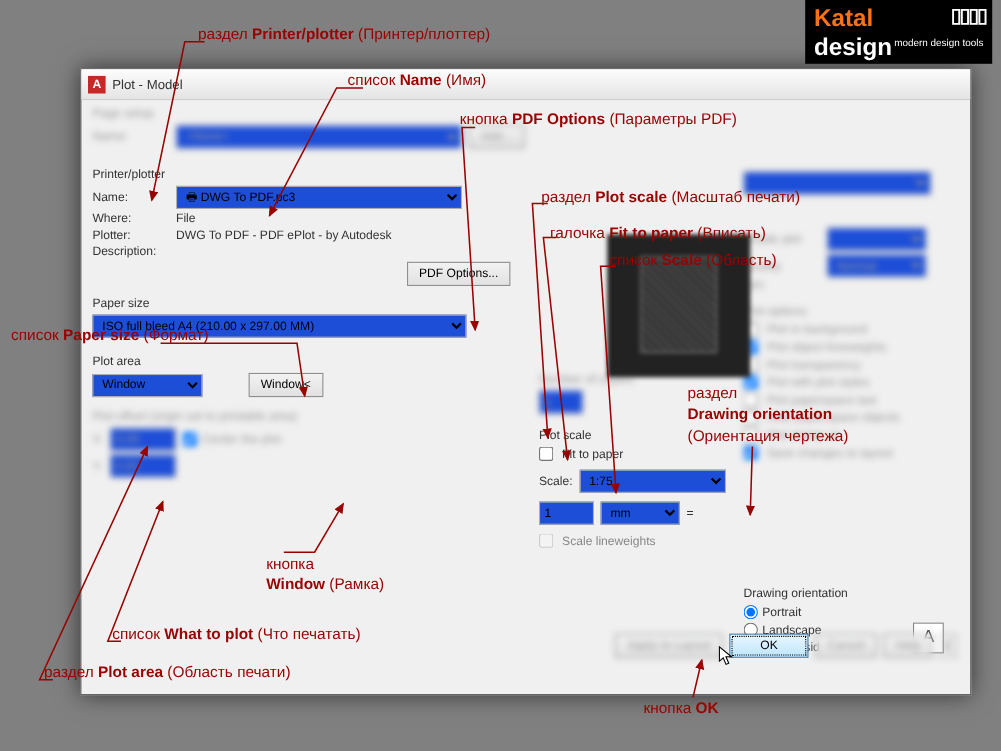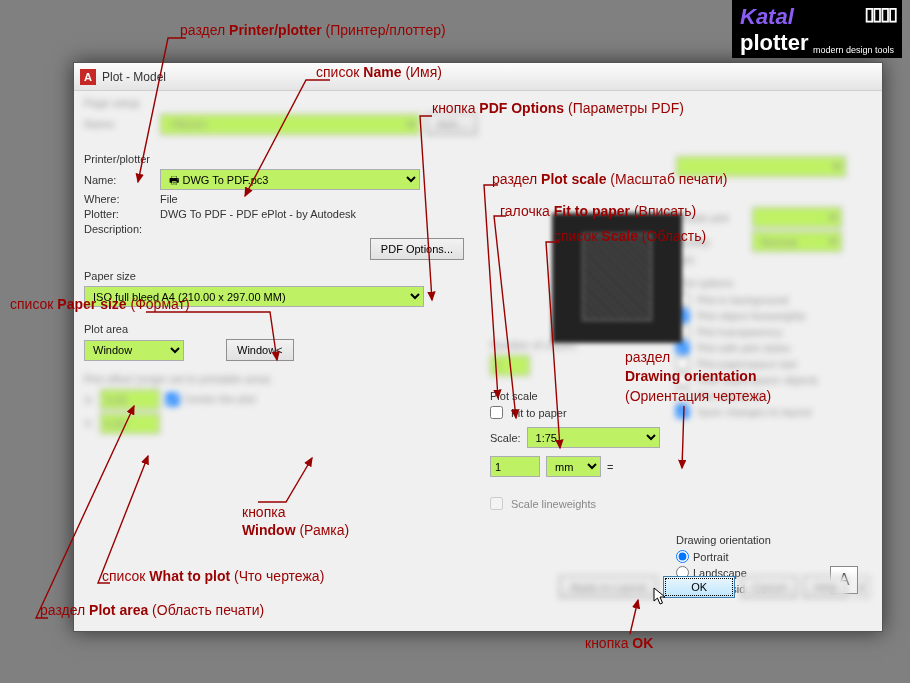--- a/index.html
+++ b/index.html
@@ -7,40 +7,40 @@
   
   
   .anno { position: absolute; color: #990000; font-size: 14px; white-space: nowrap; z-index: 50; }
   .anno b { font-weight: bold; }
   .anno .thin { font-weight: normal; }
   .arrow-line { position: absolute; z-index: 40; pointer-events: none; }
   
   
   .logo { position: absolute; top: 0; right: 8px; width: 170px; height: 55px; z-index: 60; }
   .logo-box { background: #000; color: #fff; padding: 4px 8px 2px; font-size: 22px; font-weight: bold; position: relative; }
-  .logo-katal { color: #8b5cf6; font-style: italic; }
-  .logo-sub { font-size: 9px; color: #fff; position: absolute; bottom: 3px; right: 8px; font-weight: normal; padding-left: 20px; }
+  .logo-katal { color: #f97316; }
+  .logo-sub { font-size: 9px; color: #fff; position: absolute; bottom: 14px; right: 8px; font-weight: normal; padding-left: 20px; }
   .logo-city { position: absolute; right: 6px; top: 3px; font-size: 18px; color: #fff; letter-spacing: -2px; }
   
   
   .dialog { position: absolute; left: 73px; top: 62px; width: 810px; height: 570px; background: #f0f0f0; border: 1px solid #555; box-shadow: 0 0 20px rgba(0,0,0,0.6); }
   .titlebar { background: linear-gradient(#fdfdfd,#e4e4e4); border-bottom: 1px solid #cfcfcf; height: 28px; display: flex; align-items: center; padding: 0 6px; font-size: 12px; color: #333; }
   .title-icon { width: 16px; height: 16px; background: #c62828; color: #fff; font-size: 11px; font-weight: bold; display: inline-flex; align-items: center; justify-content: center; margin-right: 6px; }
   
   .content { padding: 6px 10px 10px; position: relative; font-size: 11px; color: #333; }
   
   .blur { filter: blur(3px); color: #999; }
   .blur * { color: #999 !important; }
   
   .group-title { font-size: 11px; color: #333; margin-bottom: 4px; }
   
   .row { display: flex; align-items: center; margin: 3px 0; gap: 6px; }
   .lbl { display: inline-block; width: 70px; font-size: 11px; }
   
-  select, input[type=text] { font-size: 11px; border: 1px solid #abadb3; background: #bef264; padding: 2px 4px; height: 21px; }
+  select, input[type=text] { font-size: 11px; border: 1px solid #abadb3; background: #1d4ed8; padding: 2px 4px; height: 21px; }
   button { font-size: 11px; border: 1px solid #8e8f8f; background: linear-gradient(#f2f2f2,#e1e1e1); padding: 2px 10px; height: 22px; cursor: pointer; }
   button:focus, .btn-focus { outline: 1px dotted #000; outline-offset: -3px; }
   .btn-highlight { background: linear-gradient(#eaf6fd,#bee6fd); border-color: #3c7fb1; }
   
   .cols { display: flex; gap: 16px; }
   
   .preview { width: 130px; height: 130px; background: #222; position: absolute; right: 200px; top: 122px; filter: blur(2px); }
   .preview-inner { width: 70px; height: 88px; border: 1px solid #888; margin: 20px auto; background: repeating-linear-gradient(45deg,#333,#333 3px,#444 3px,#444 6px); }
   
   .radio-row { display: flex; align-items: center; gap: 4px; margin: 3px 0; font-size: 11px; }
@@ -54,38 +54,38 @@
   .cursor-img { position: absolute; width: 16px; height: 20px; z-index: 55; pointer-events: none; }
   
   .disabled-text { color: #888; }
 </style>
 </head>
 <body>
 
 <div class="logo">
   <div class="logo-box">
     <span class="logo-katal">Katal</span><span class="logo-city">▯▯▯▯</span><br>
-    <span>plotter</span>
+    <span>design</span>
     <span class="logo-sub">modern design tools</span>
   </div>
 </div>
 
 <div class="anno" style="left:180px;top:22px"><span>раздел </span><b>Printer/plotter</b><span class="thin"> (Принтер/плоттер)</span></div>
 <div class="anno" style="left:316px;top:64px"><span>список </span><b>Name</b><span class="thin"> (Имя)</span></div>
-<div class="anno" style="left:432px;top:100px"><span>кнопка </span><b>PDF Options</b><span class="thin"> (Параметры PDF)</span></div>
+<div class="anno" style="left:418px;top:100px"><span>кнопка </span><b>PDF Options</b><span class="thin"> (Параметры PDF)</span></div>
 <div class="anno" style="left:492px;top:171px"><span>раздел </span><b>Plot scale</b><span class="thin"> (Масштаб печати)</span></div>
 <div class="anno" style="left:500px;top:203px"><span>галочка </span><b>Fit to paper</b><span class="thin"> (Вписать)</span></div>
 <div class="anno" style="left:554px;top:228px"><span>список </span><b>Scale</b><span class="thin"> (Область)</span></div>
 <div class="anno" style="left:10px;top:296px"><span>список </span><b>Paper size</b><span class="thin"> (Формат)</span></div>
 <div class="anno" style="left:625px;top:349px"><span>раздел</span></div>
 <div class="anno" style="left:625px;top:368px"><b>Drawing orientation</b></div>
 <div class="anno" style="left:625px;top:388px"><span class="thin">(Ориентация чертежа)</span></div>
 <div class="anno" style="left:242px;top:504px"><span>кнопка</span></div>
 <div class="anno" style="left:242px;top:522px"><b>Window</b><span class="thin"> (Рамка)</span></div>
-<div class="anno" style="left:102px;top:568px"><span>список </span><b>What to plot</b><span class="thin"> (Что чертежа)</span></div>
+<div class="anno" style="left:102px;top:568px"><span>список </span><b>What to plot</b><span class="thin"> (Что печатать)</span></div>
 <div class="anno" style="left:40px;top:602px"><span>раздел </span><b>Plot area</b><span class="thin"> (Область печати)</span></div>
 <div class="anno" style="left:585px;top:635px"><span>кнопка </span><b>OK</b></div>
 
 <svg class="arrow-line" width="910" height="683">
   <defs>
       <marker id="ah" markerWidth="8" markerHeight="8" refX="6" refY="3" orient="auto">
         <path d="M0,0 L7,3 L0,6 Z" fill="#990000"></path>
       </marker>
     </defs>
   <g stroke="#990000" stroke-width="1.4" fill="none" marker-end="url(#ah)">
@@ -180,24 +180,24 @@
         <label class="radio-row">
             <input type="checkbox" style="">
             <span>Fit to paper</span>
           </label>
         <div class="row" style="margin-top:8px">
           <span>Scale:</span>
           <select style="width:141px"><option>1:75</option></select>
         </div>
         <div class="row" style="margin-top:8px">
           <input type="text" style="width: 50px;" value="1">
-          <select style="width:55px"><option>mm</option></select>
+          <select style="width:72px"><option>mm</option></select>
           <span>=</span>
         </div>
-        <label class="radio-row disabled-text" style="margin-top:20px">
+        <label class="radio-row disabled-text" style="margin-top:8px">
             <input type="checkbox" disabled="" style="">
             <span>Scale lineweights</span>
           </label>
       </div>
 
       <div style="width:190px">
         <div class="blur" style="height:270px">
           <div class="row">
               <select style="width:170px"><option></option></select>
             </div>

